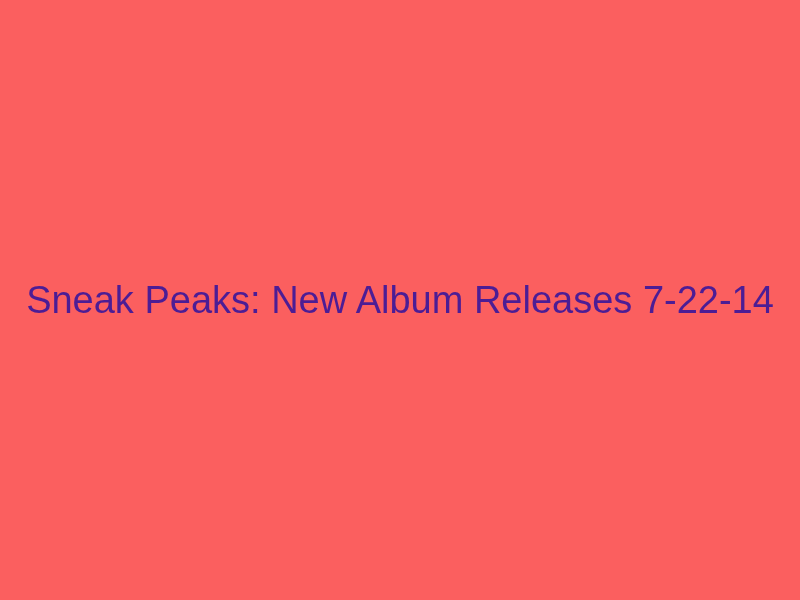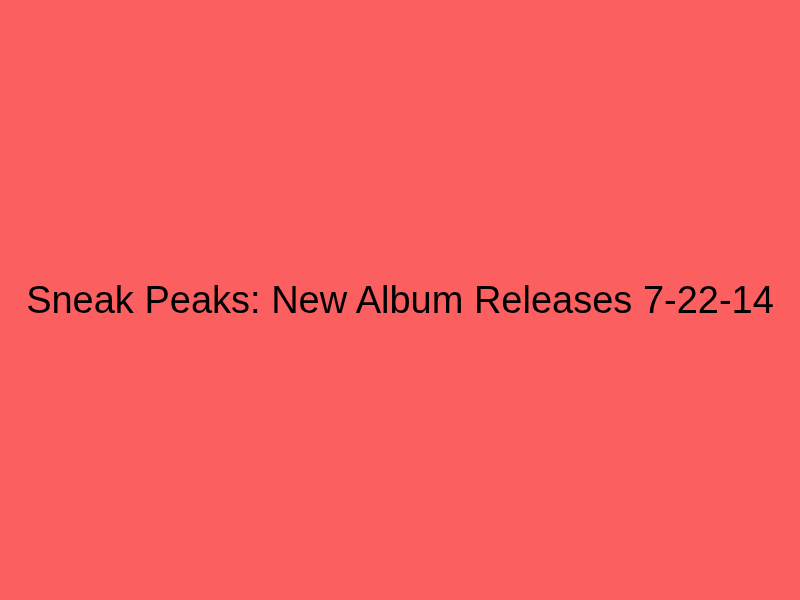--- a/index.html
+++ b/index.html
@@ -26,21 +26,21 @@
     justify-content: center;
     background-color: #fb5f5f;
   }
 
   .headline {
     display: block;
     width: 100%;
     padding: 0 16px;
     box-sizing: border-box;
     text-align: center;
-    color: #000000;
+    color: #4c1d95;
     font-family: "Liberation Sans", sans-serif;
     font-size: 38px;
     font-weight: 400;
     line-height: 44px;
     letter-spacing: 0px;
     white-space: nowrap;
     -webkit-font-smoothing: antialiased;
   }
 </style>
 </head>

